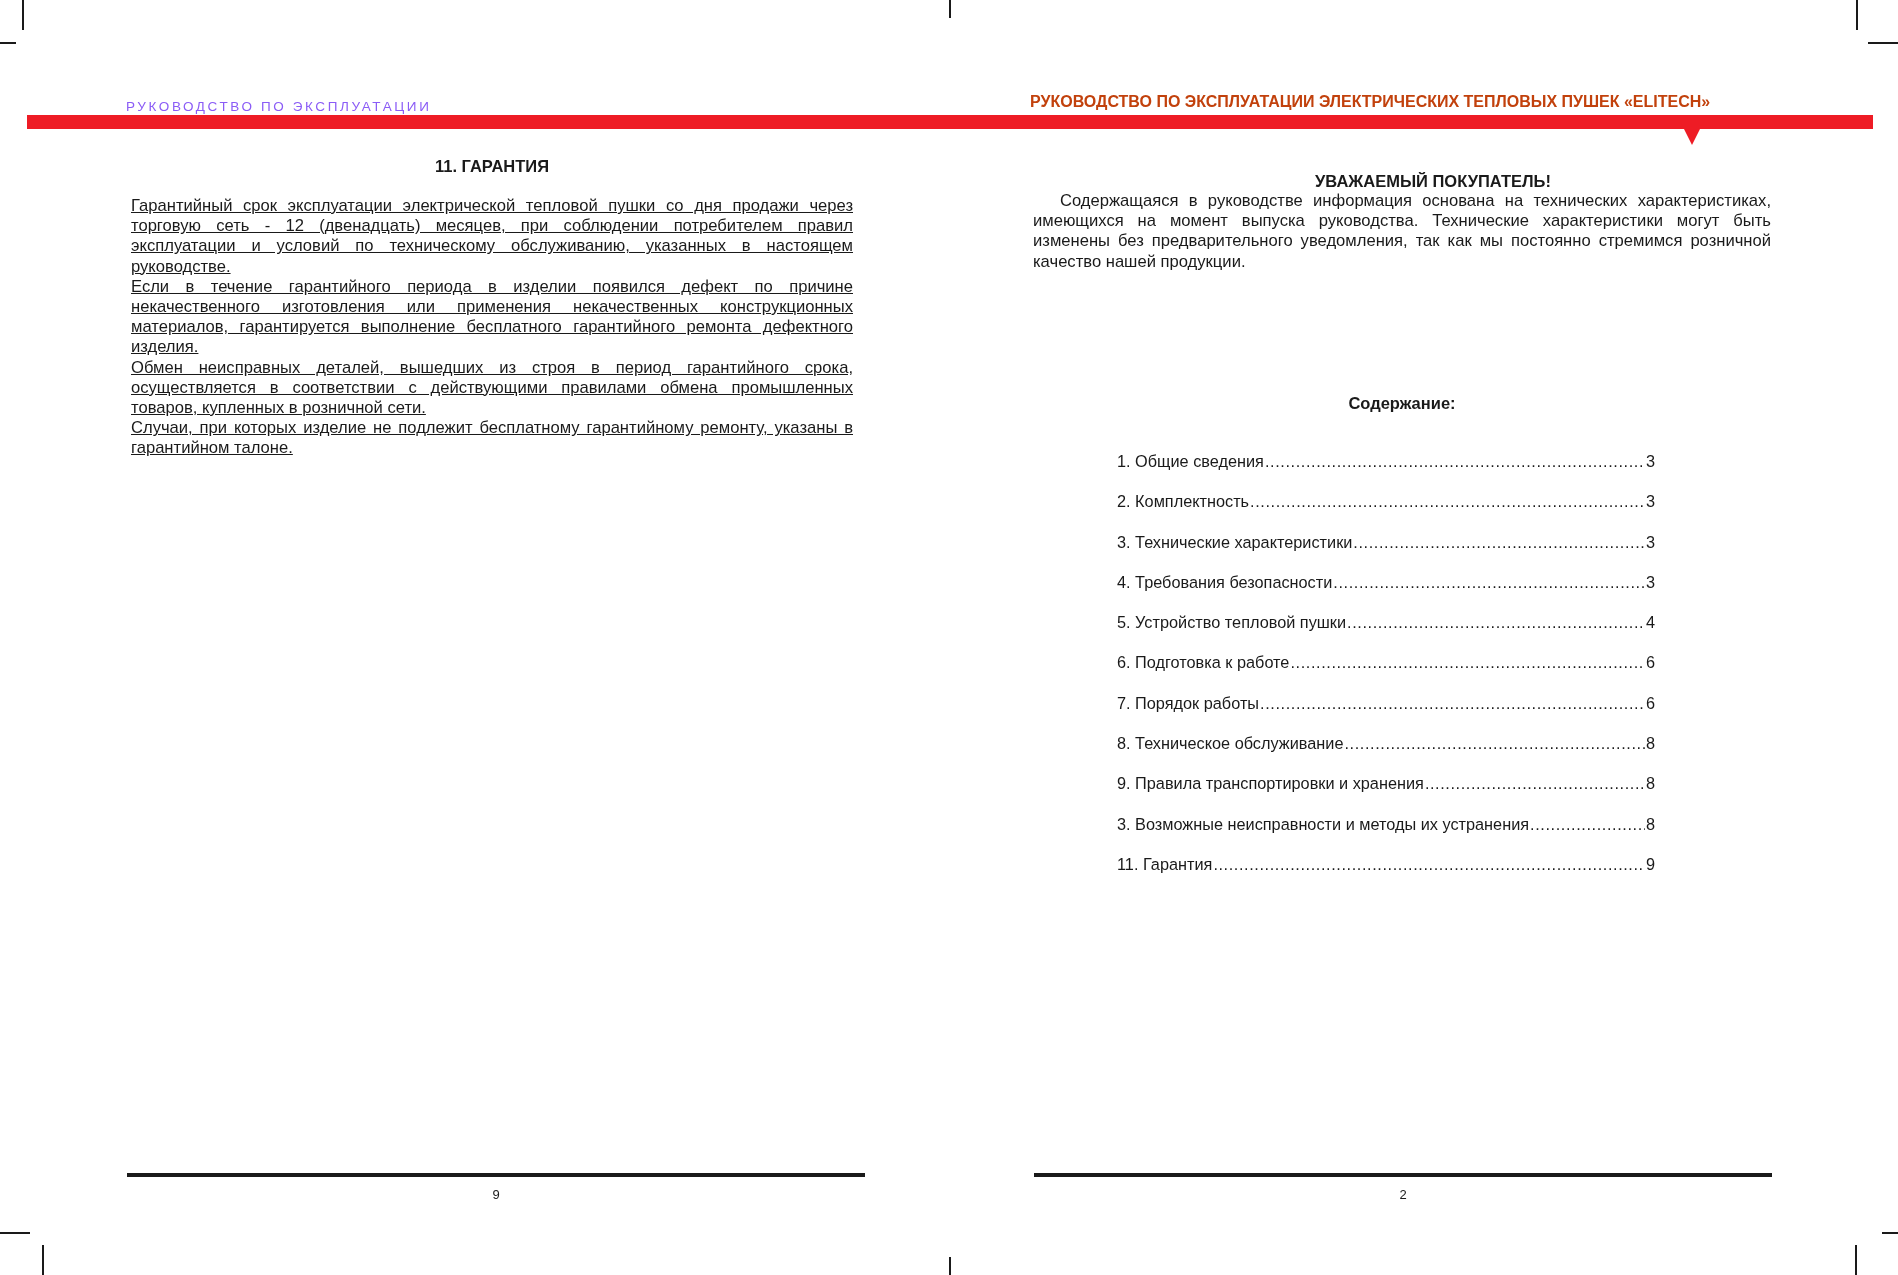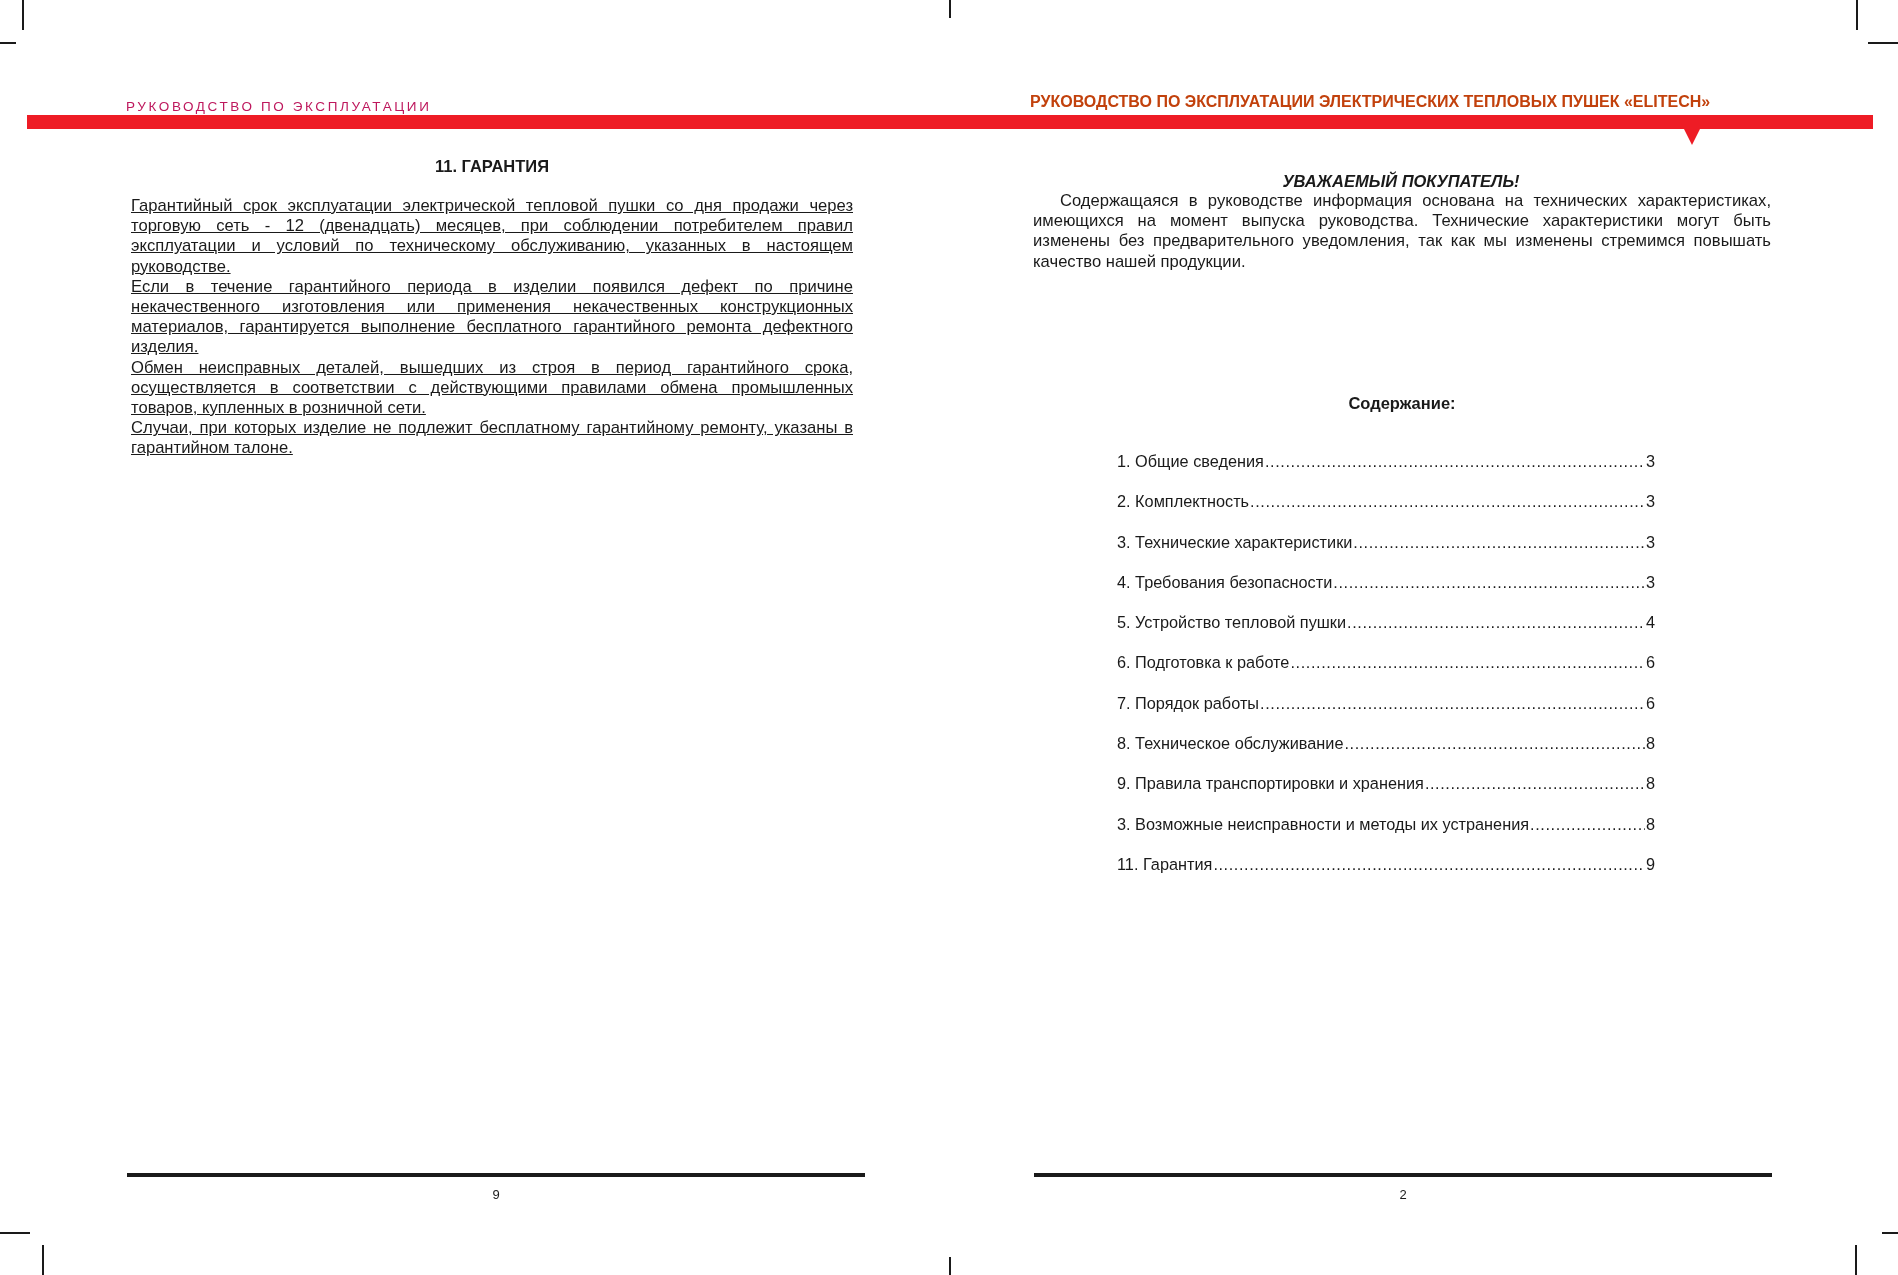--- a/index.html
+++ b/index.html
@@ -9,21 +9,21 @@
   
   .crop { position: absolute; background: #1a1a1a; }
 
   
   .redbar { position: absolute; background: #ee1c25; }
   .notch { position: absolute; width: 0; height: 0;
            border-left: 15px solid transparent; border-right: 15px solid transparent;
            border-top: 30px solid #ee1c25; }
 
   .header-left { position: absolute; left: 126px; top: 99px; font-size: 13.5px;
-                 letter-spacing: 2.6px; color: #be185d; }
+                 letter-spacing: 2.6px; color: #8b5cf6; }
   .header-right { position: absolute; left: 1030px; top: 93px; width: 730px;
                   font-size: 16px; font-weight: bold; color: #c2410c; text-align: left; }
   .section-title { position: absolute; font-weight: bold; font-size: 16.5px; text-align: center; }
 
   .warranty-body { position: absolute; left: 131px; top: 196px; width: 722px;
                    font-size: 16.6px; line-height: 20.2px; color: #1a1a1a; text-decoration: underline; }
   .warranty-body p { margin: 0; text-align: justify; text-align-last: left; }
 
   .intro-body { position: absolute; left: 1033px; top: 191px; width: 738px;
                 font-size: 16.6px; line-height: 20.2px; }
@@ -71,24 +71,24 @@
     <p>Случаи, при которых изделие не подлежит бесплатному гарантийному ремонту, указаны в гарантийном талоне.</p>
   </div>
 
   <div class="footer-rule" style="left:127px;top:1173px;width:738px;"></div>
   <div class="page-num" style="left:476px;top:1187px;">9</div>
 </div>
 
 <div>
   <div class="header-right">РУКОВОДСТВО ПО ЭКСПЛУАТАЦИИ ЭЛЕКТРИЧЕСКИХ ТЕПЛОВЫХ ПУШЕК «ELITECH»</div>
 
-  <div class="section-title" style="left:1032px;top:172px;width:738px;font-style:italic;">УВАЖАЕМЫЙ ПОКУПАТЕЛЬ!</div>
+  <div class="section-title" style="left:1064px;top:172px;width:738px;">УВАЖАЕМЫЙ ПОКУПАТЕЛЬ!</div>
 
   <div class="intro-body">
-    <p>Содержащаяся в руководстве информация основана на технических характеристиках, имеющихся на момент выпуска руководства. Технические характеристики могут быть изменены без предварительного уведомления, так как мы изменены стремимся повышать качество нашей продукции.</p>
+    <p>Содержащаяся в руководстве информация основана на технических характеристиках, имеющихся на момент выпуска руководства. Технические характеристики могут быть изменены без предварительного уведомления, так как мы постоянно стремимся розничной качество нашей продукции.</p>
   </div>
 
   <div class="toc-title">Содержание:</div>
 
   <div class="toc">
     <div class="toc-item">
         <span class="toc-label">1. Общие сведения </span>
         <span class="toc-dots"></span>
         <span class="toc-page">3</span>
       </div>

